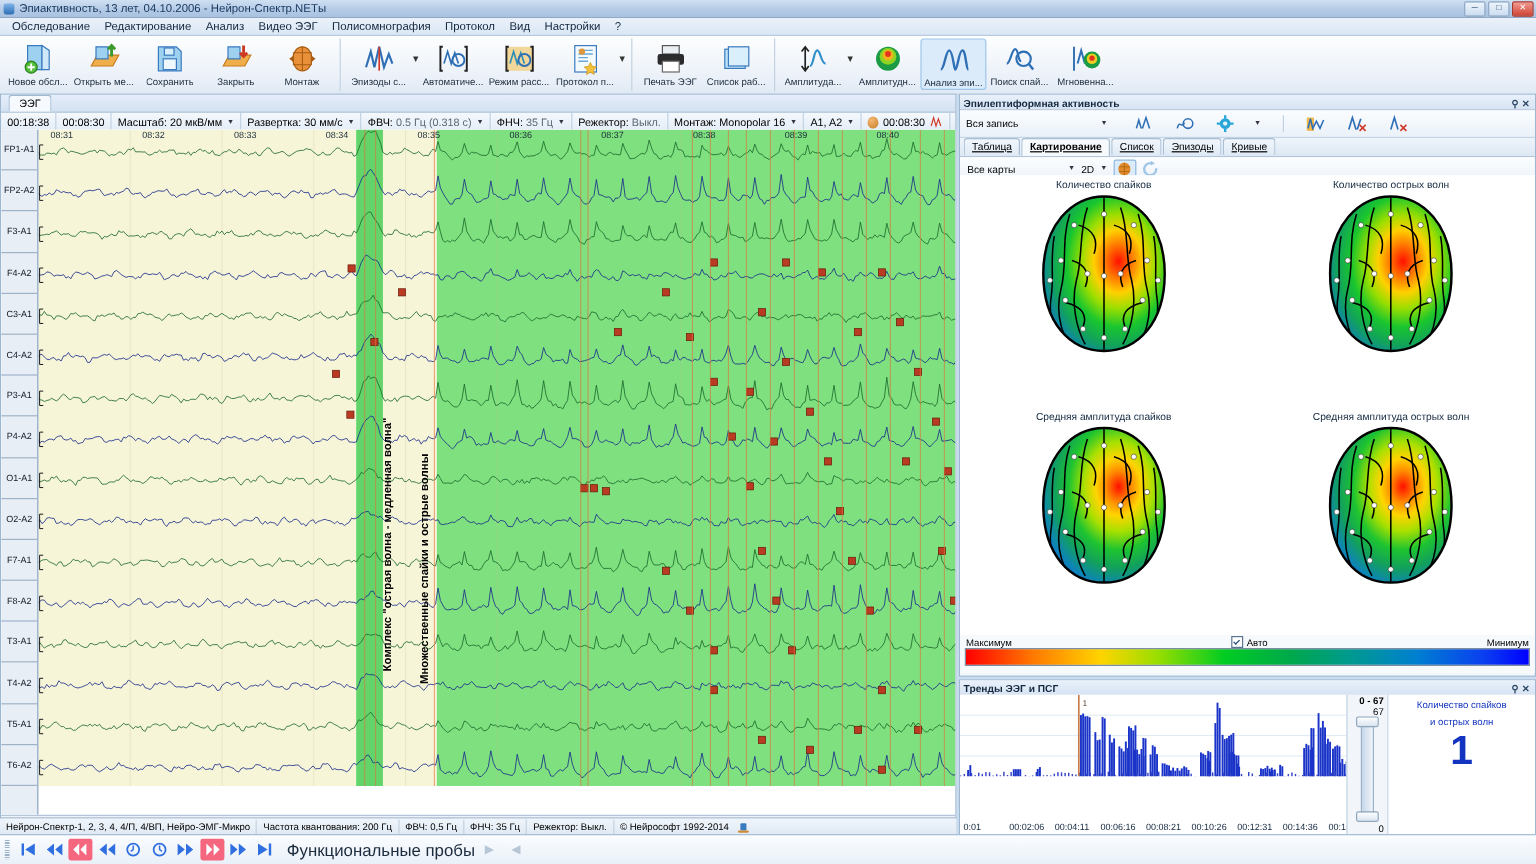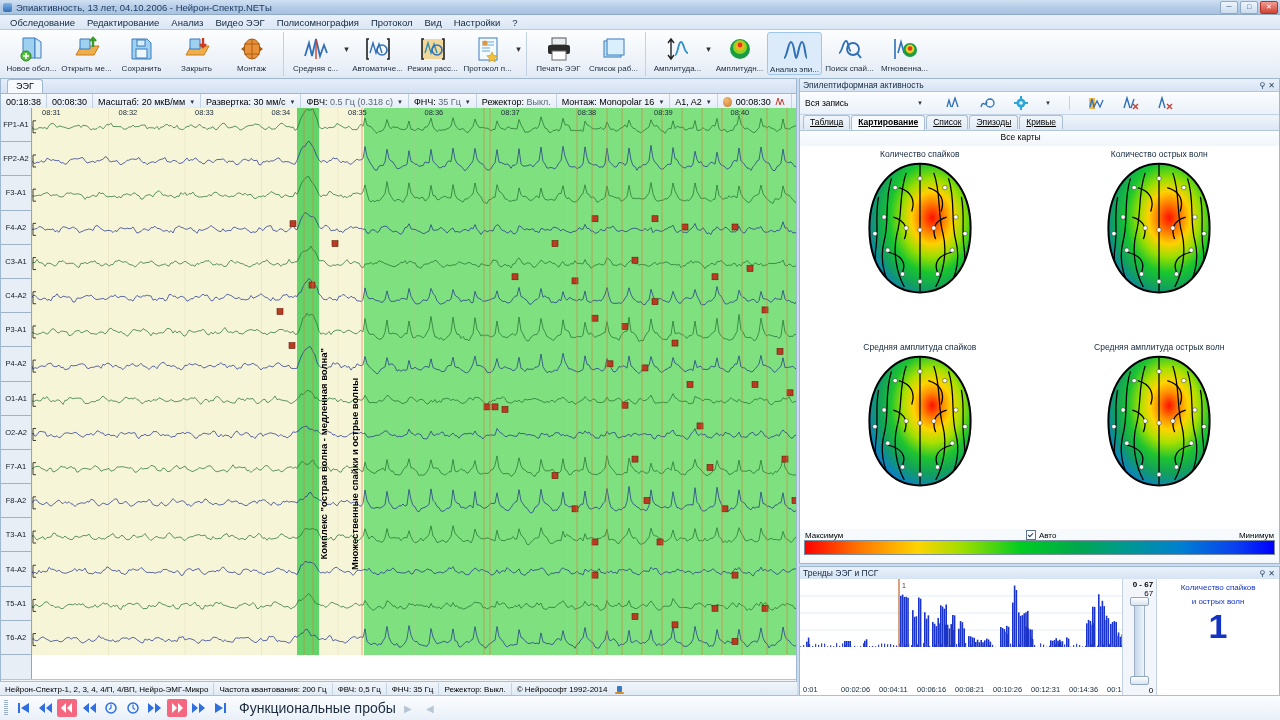--- a/index.html
+++ b/index.html
@@ -70,37 +70,37 @@
     font-size:9.5px;font-weight:bold;color:#000;white-space:nowrap;z-index:5;letter-spacing:0px;}
 
   .scrollh{position:absolute;left:0;right:0;bottom:0;height:15px;background:#eff3f8;border-top:1px solid #b6c6d6;}
   .scrollthumb{position:absolute;left:355px;top:2px;width:22px;height:11px;background:linear-gradient(#fcfdfe,#dbe5f0);
     border:1px solid #9db2c8;border-radius:2px;}
 
   
   .dock{position:absolute;left:799px;right:0;top:0;bottom:0;}
   .panel{background:#f3f7fc;border:1px solid #9fb8d2;box-sizing:border-box;position:absolute;left:0;right:0;}
   .p-head{height:12px;background:linear-gradient(#e9f1fb,#d6e3f3);border-bottom:1px solid #b2c5da;
-    display:flex;align-items:center;padding:0 3px;font-size:8.5px;color:#14283f;}
+    display:flex;align-items:flex-end;padding:0 3px;font-size:8.5px;color:#14283f;font-weight:bold;}
   .p-head .ttl{flex:1;white-space:nowrap;}
   .p-head .hb{width:9px;text-align:center;font-size:8px;color:#2c4662;}
 
   .p-tool{height:22px;background:linear-gradient(#fbfdff,#eaf1f9);border-bottom:1px solid #c5d4e4;
     display:flex;align-items:center;padding:0 4px;gap:16px;font-size:8.5px;}
   .combo{display:flex;align-items:center;border:1px solid transparent;font-size:8.5px;}
   .combo .cv{white-space:nowrap;}
 
   .tabrow{height:15px;background:linear-gradient(#eef4fb,#dde8f4);border-bottom:1px solid #b2c5da;
     display:flex;align-items:flex-start;padding-left:3px;text-decoration:underline;}
   .tab{font-size:8.5px;padding:1px 6px;border:1px solid #a9bed3;border-bottom:none;border-radius:3px 3px 0 0;
     background:linear-gradient(#f1f6fc,#e0eaf5);line-height:11px;margin-right:1px;}
   .tab.active{background:#f7fafd;font-weight:bold;padding-bottom:2px;}
 
   .p-tool2{height:20px;background:linear-gradient(#fbfdff,#edf3fa);border-bottom:1px solid #c5d4e4;
-    display:flex;align-items:center;padding:0 5px;gap:5px;font-size:8.5px;flex-direction:column;}
+    display:flex;align-items:center;padding:0 5px;gap:5px;font-size:8.5px;}
 
   .mapgrid{position:absolute;left:0;right:0;top:67px;bottom:32px;background:#fff;}
   .mapcell{position:absolute;width:50%;height:50%;display:flex;flex-direction:column;align-items:center;}
   .mapttl{font-size:8.5px;color:#12283f;margin-top:3px;white-space:nowrap;}
 
   .cbarwrap{position:absolute;left:0;right:0;bottom:2px;height:32px;background:#f7fafd;}
   .cbarlbls{display:flex;justify-content:space-between;align-items:center;font-size:8px;padding:1px 5px 0 5px;}
   .cbar{height:13px;margin:0 4px;border:1px solid #7d8da0;
     background:linear-gradient(to right,#ff0000,#ff7a00 12%,#ffd400 24%,#9ade00 34%,#00cc22 46%,#00a84c 58%,#009a8e 68%,#0080d0 80%,#0a3ff0 92%,#0000ff);}
   .chk{display:flex;align-items:center;gap:3px;font-size:8px;}
@@ -217,21 +217,21 @@
         <div class="rb-lb">Монтаж</div>
       </div>
       <div class="rb-div"></div>
       <div class="rb-item">
         <div class="rb-ic">
           <svg width="30" height="28" viewBox="0 0 30 28">
             <path d="M4,21 L8,8 L11,21 L15,4 L19,21 L23,10 L26,18" stroke="#2f6fb5" stroke-width="1.8" fill="none"></path>
             <path d="M15,4 L15,24" stroke="#d03c2c" stroke-width="1.4"></path>
           </svg>
         </div>
-        <div class="rb-lb">Средняя с...</div>
+        <div class="rb-lb">Эпизоды с...</div>
       </div>
       <div class="rb-sep">▾</div>
       <div class="rb-item">
         <div class="rb-ic">
           <svg width="30" height="28" viewBox="0 0 30 28">
             <path d="M6,4 L4,4 L4,24 L6,24 M24,4 L26,4 L26,24 L24,24" stroke="#222" stroke-width="1.6" fill="none"></path>
             <path d="M7,18 L10,8 L13,18 L16,9 L19,18" stroke="#2f6fb5" stroke-width="1.4" fill="none"></path>
             <circle cx="19" cy="15" r="5" fill="none" stroke="#2f6fb5" stroke-width="1.6"></circle>
           </svg>
         </div>

